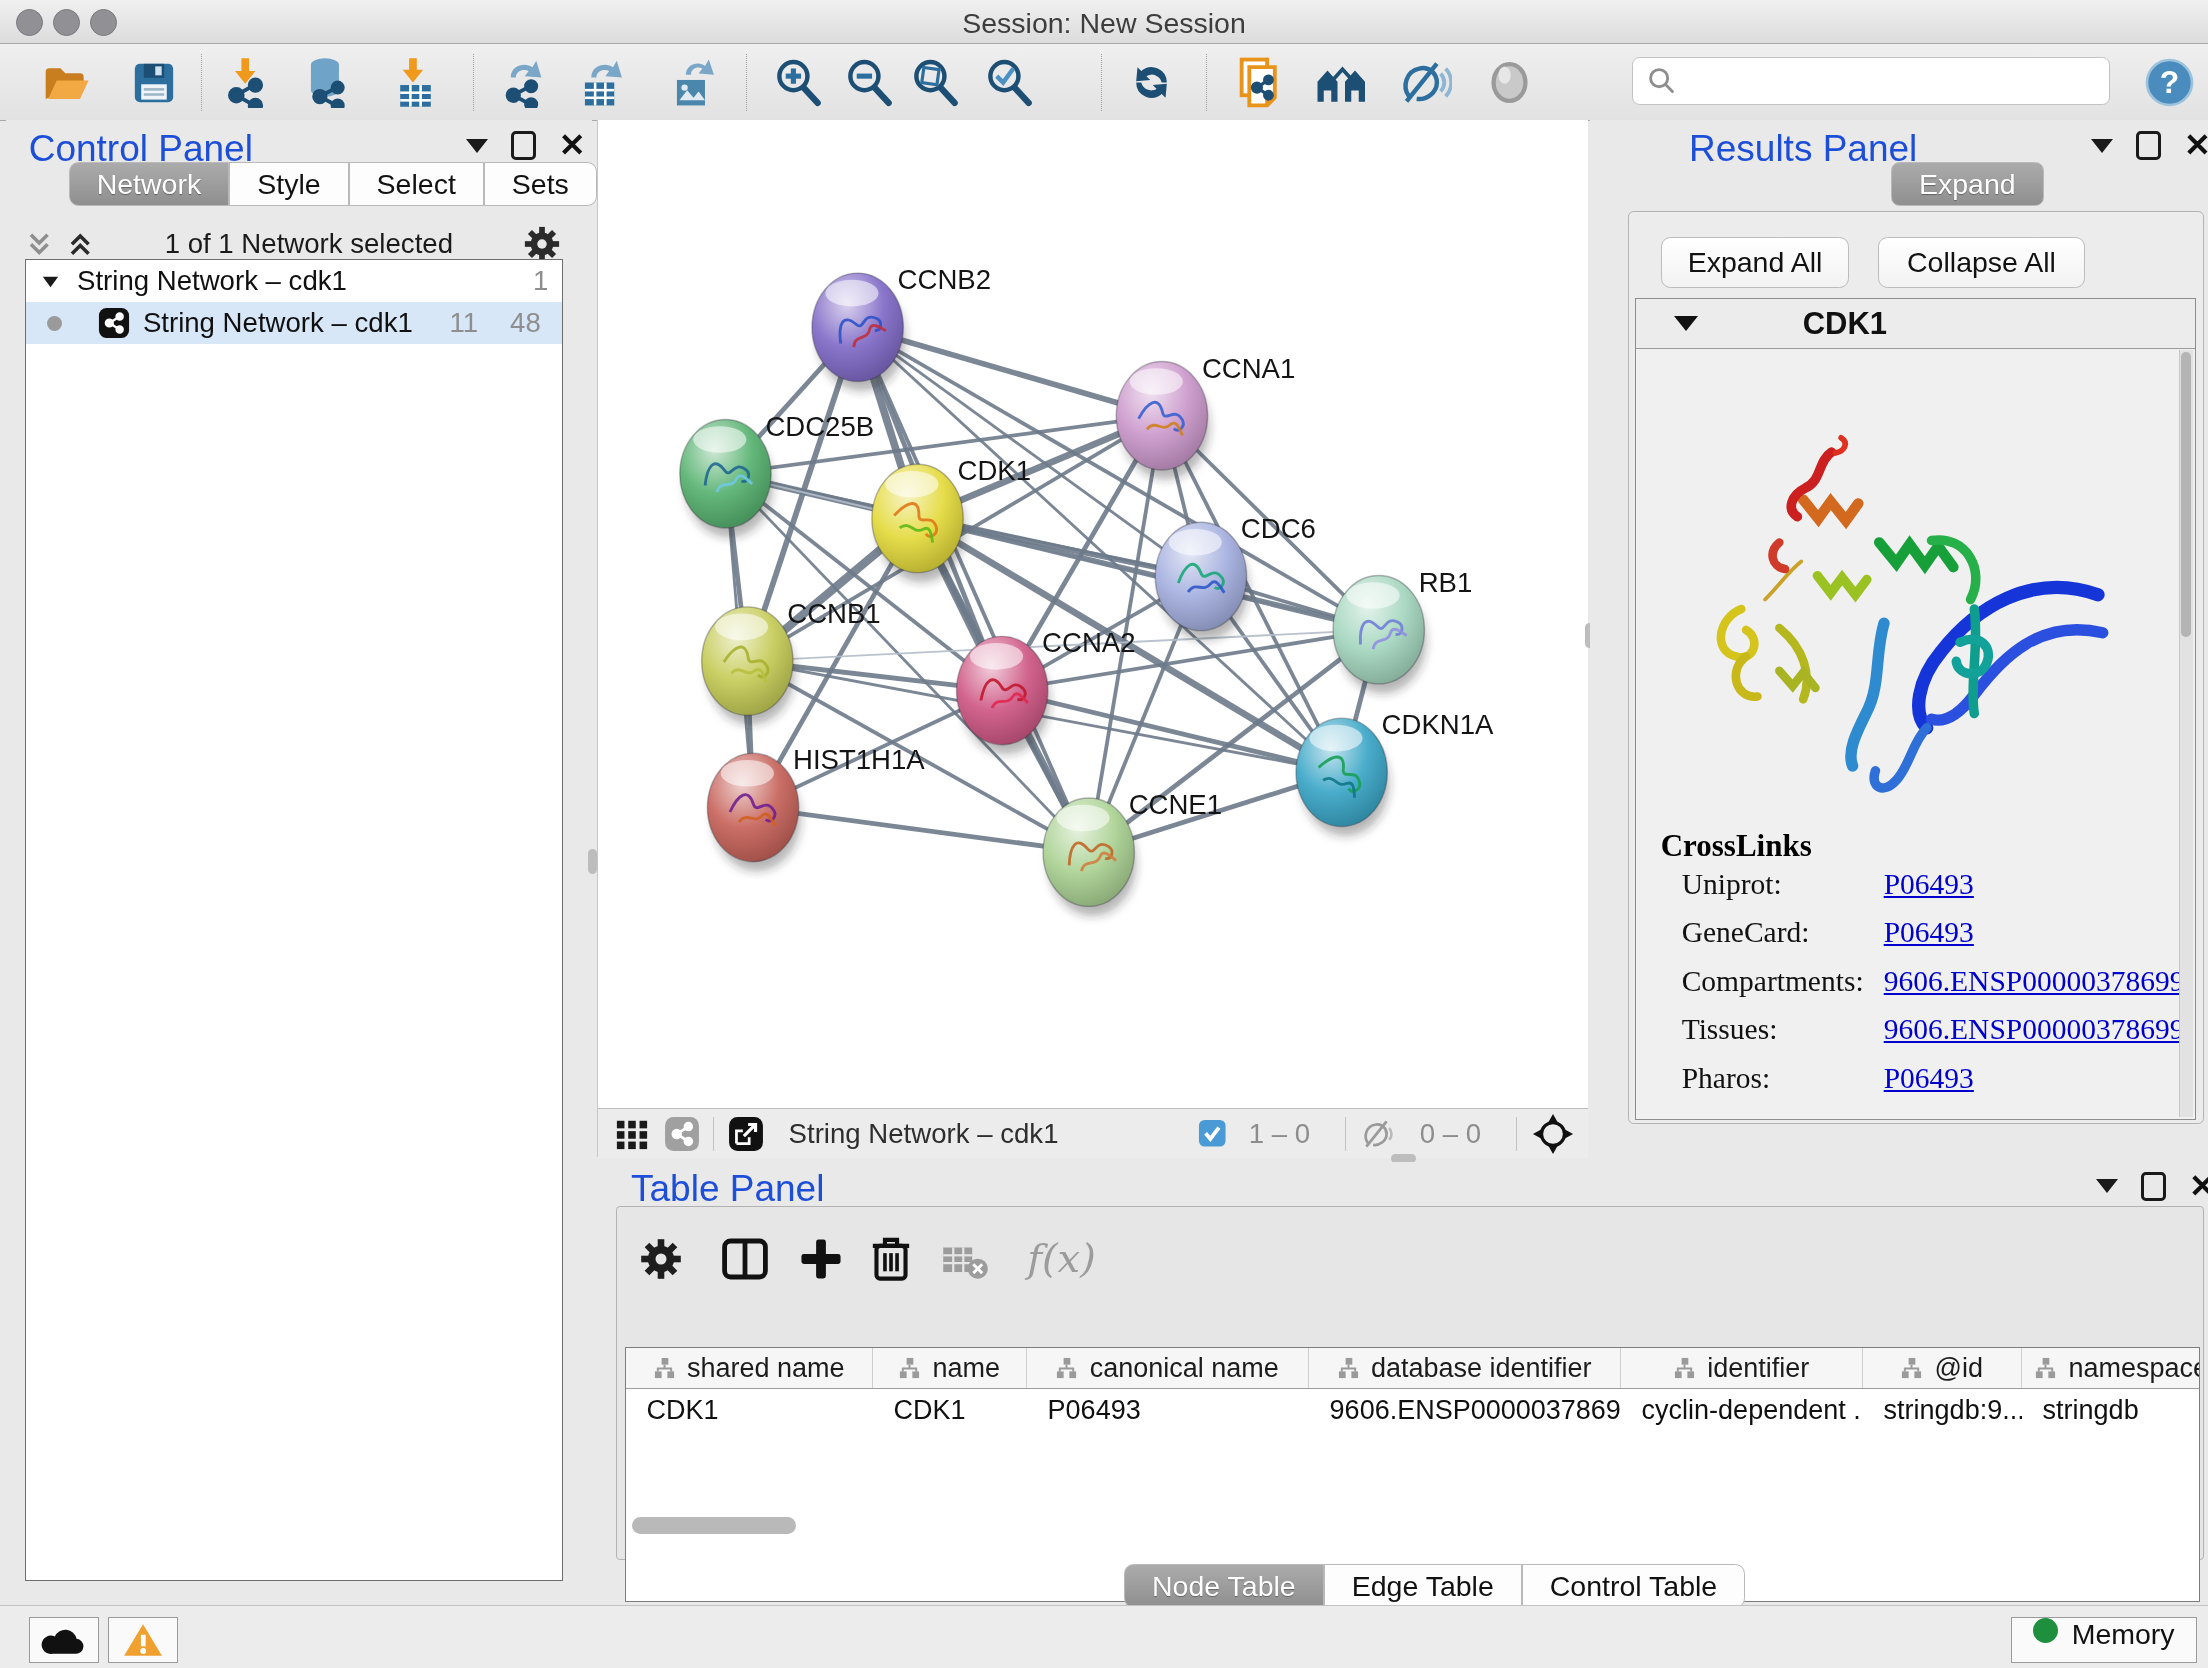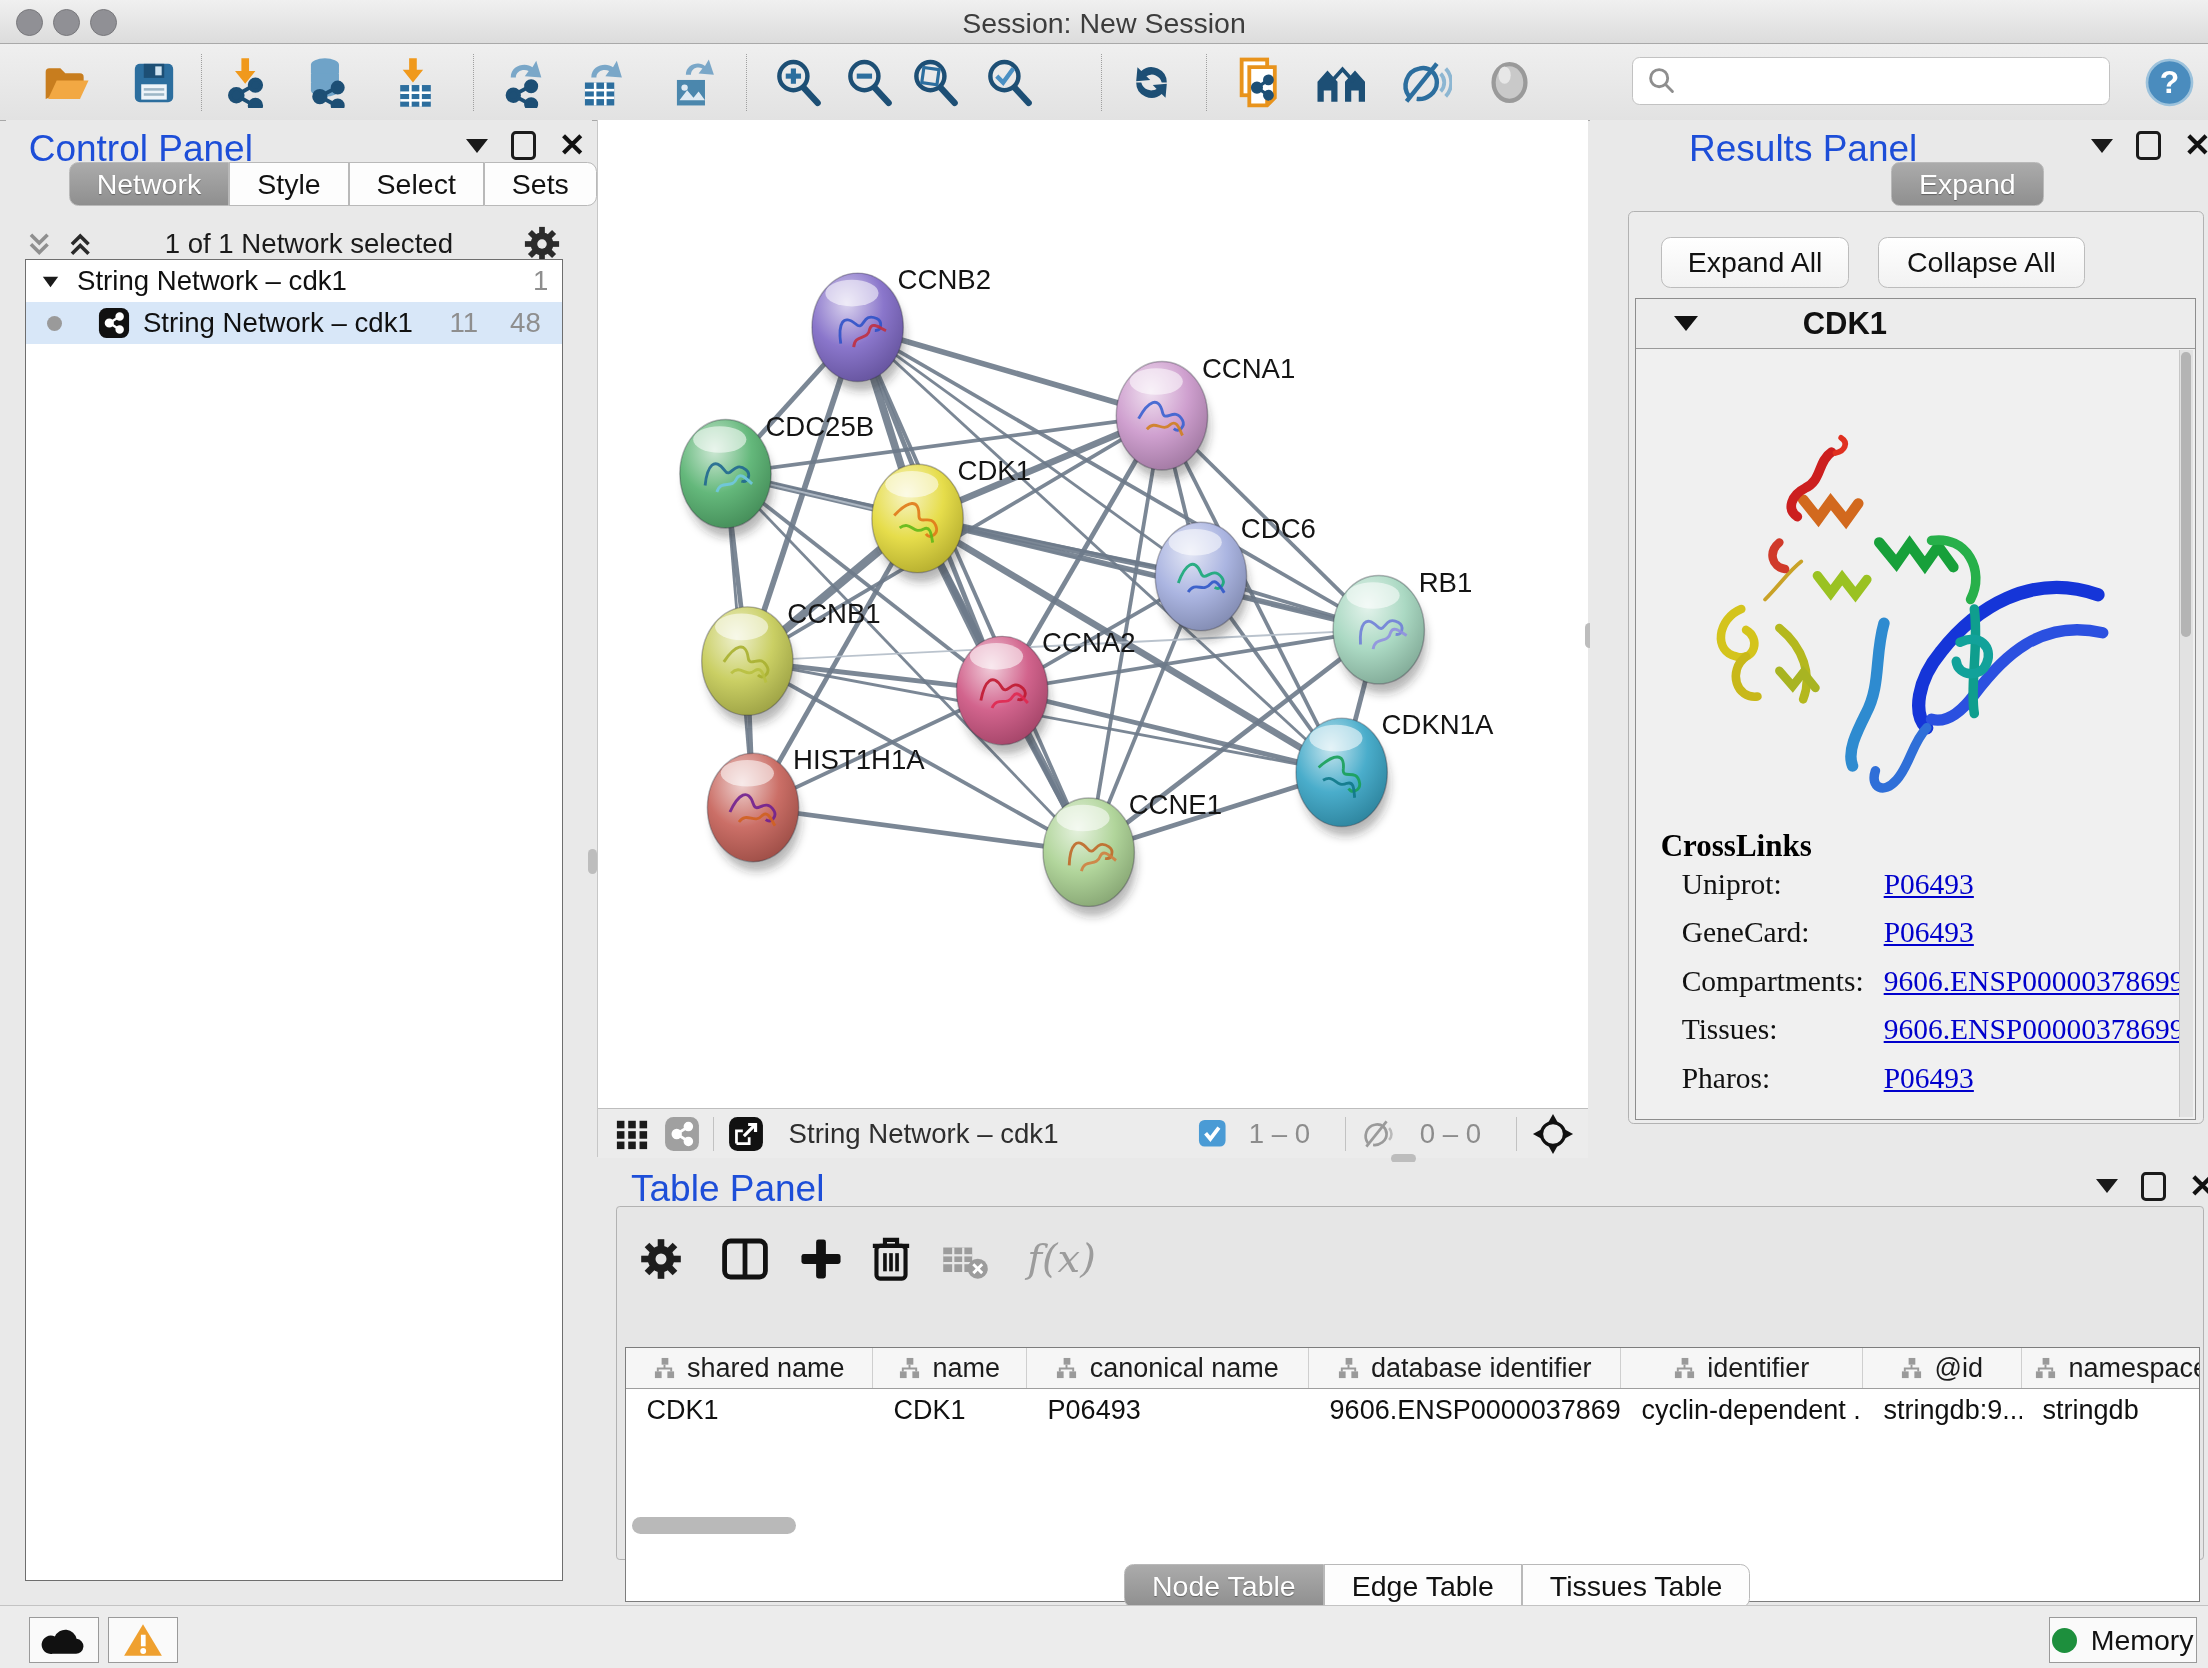--- a/index.html
+++ b/index.html
@@ -90,22 +90,22 @@
   .td{font-size:27px;color:#101010;padding-left:21px;box-sizing:border-box;flex-shrink:0;
     white-space:nowrap;overflow:hidden;}
   .hscroll{position:absolute;left:15px;top:310px;width:164px;height:17px;background:#b9b9b9;border-radius:8.6px;}
   .ttabs{position:absolute;left:527px;top:402px;display:flex;}
   .ttabs .tab:first-child{border-top-left-radius:9.5px;border-bottom-left-radius:9.5px;}
   .ttabs .tab:last-child{border-top-right-radius:9.5px;border-bottom-right-radius:9.5px;}
   
   .statusbar{left:0;top:1605px;width:2208px;height:63px;background:#ececec;border-top:1px solid #c3c3c3;}
   .sbtn{position:absolute;top:11.4px;width:68px;height:44px;background:#fafafa;border:1.9px solid #9a9a9a;
     display:flex;align-items:center;justify-content:center;}
-  .membtn{position:absolute;right:11.4px;top:11.4px;height:44px;padding:0 2px;background:#fafafa;
-    border:1.9px solid #9a9a9a;display:flex;align-items:center;gap:13.3px;font-size:28.5px;color:#111;}
+  .membtn{position:absolute;right:11.4px;top:11.4px;height:44px;padding:0 21px;background:#fafafa;
+    border:1.9px solid #9a9a9a;display:flex;align-items:flex-start;gap:13.3px;font-size:28.5px;color:#111;}
   .memdot{width:25px;height:25px;border-radius:50%;background:#1d8f3d;}
   svg{display:block;}
   .nodelabel{font-family:"Liberation Sans",sans-serif;font-size:29px;fill:#141414;}
 </style>
 </head>
 <body>
 
 <div class="abs titlebar">
   <span class="tl" style="left:16px"></span>
   <span class="tl" style="left:53px"></span>
@@ -878,21 +878,21 @@
             <div class="td" style="width: 159px;">stringdb:9...</div>
             <div class="td" style="width: 200px;">stringdb</div>
           </div>
         </div>
     </div>
     <div class="hscroll"></div>
   </div>
   <div class="ttabs" id="ttabs">
       <div class="tab sel">Node Table</div>
       <div class="tab">Edge Table</div>
-      <div class="tab">Tissues Table</div>
+      <div class="tab">Control Table</div>
     </div>
 </div>
 
 <div class="abs statusbar">
   <div class="sbtn" style="left:28.5px">
     <svg width="46" height="32" viewBox="0 0 40 28">
         <path d="M10,26 a8,8 0 1,1 2,-15 a10,10 0 0,1 19,2 a6.5,6.5 0 0,1 -1,13 z" fill="#111"></path>
       </svg>
   </div>
   <div class="sbtn" style="left:108px">

